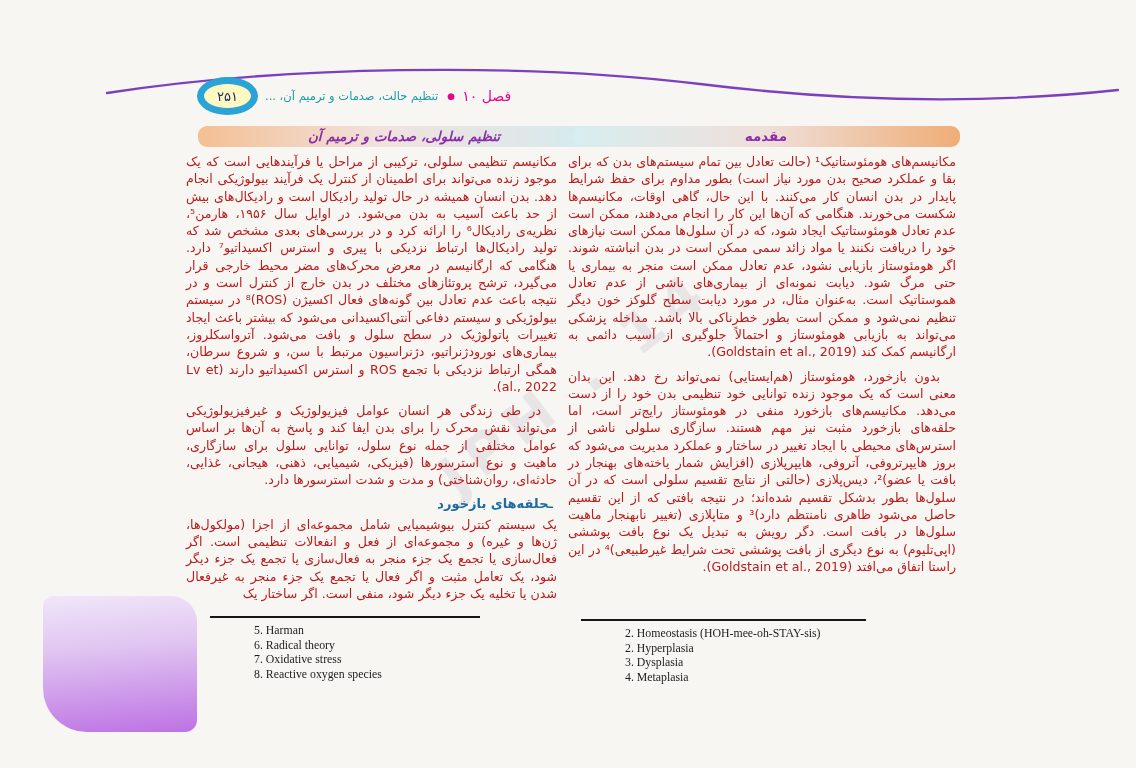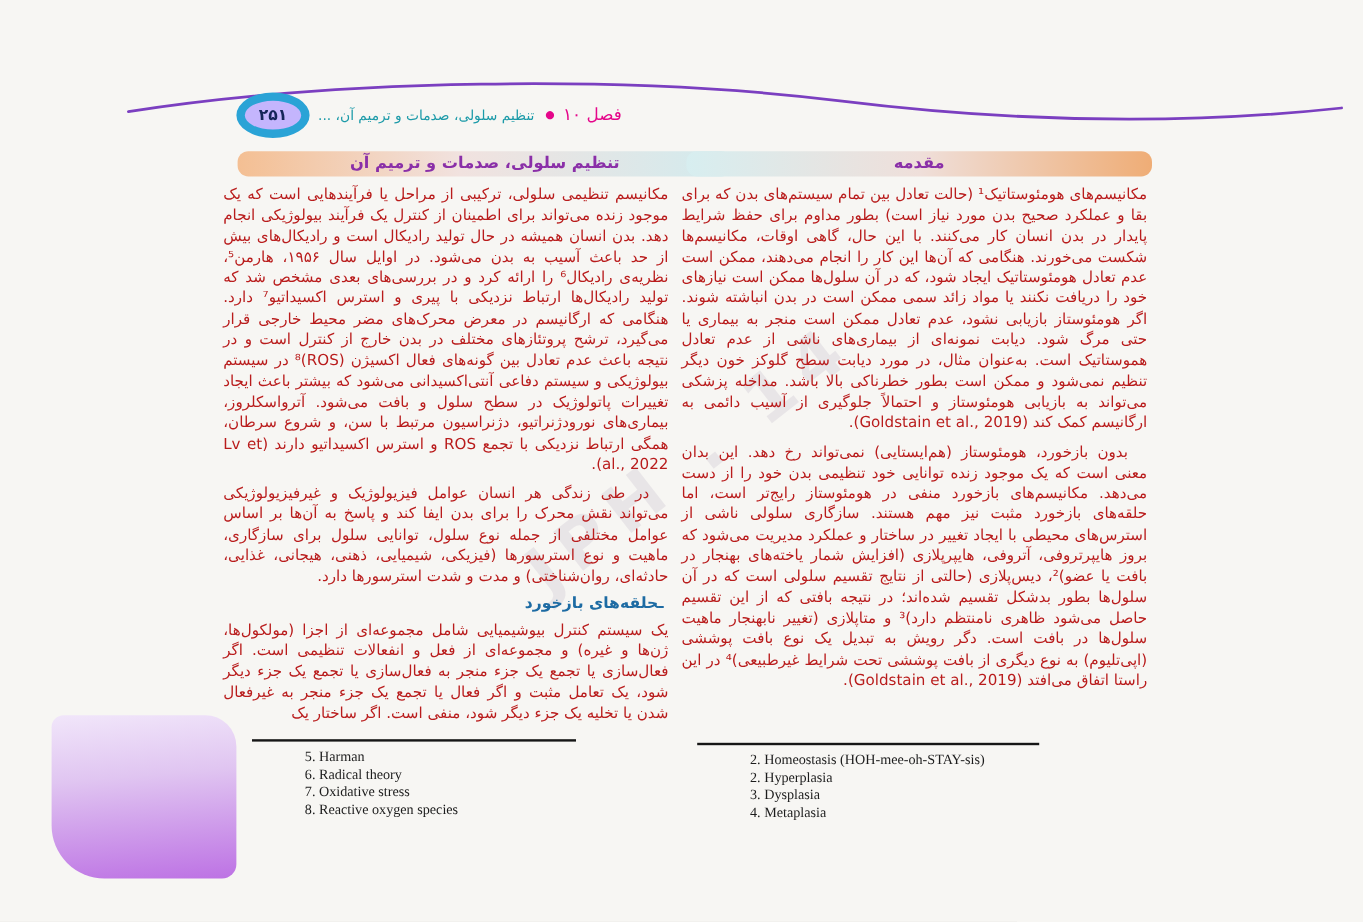--- a/index.html
+++ b/index.html
@@ -18,23 +18,23 @@
   .wave { position: absolute; inset: 0; pointer-events: none; }
   
   .runhead {
     position: absolute; left: 197px; top: 76px; height: 40px;
     display: flex; align-items: center; gap: 7px; direction: ltr;
   }
   .badge {
     width: 61px; height: 38px;
     border: 7px solid var(--badge-ring, #2aa3d6);
     border-radius: 50%;
-    background: #c4b5fd;
+    background: #fef9c3;
     display: flex; align-items: center; justify-content: center;
-    font-size: 13px; font-weight: bold; color: #16265a;
+    font-size: 13px; font-weight: normal; color: #16265a;
     direction: rtl;
   }
   .runtitle {
     direction: rtl; unicode-bidi: isolate;
     color: var(--running-title-teal, #1b9aa8);
     font-size: 11.5px; letter-spacing: 0.2px;
     padding-right: 2px;
   }
   .runbullet { color: var(--chapter-magenta, #e5068a); font-size: 9px; }
   .chapter {
@@ -47,20 +47,21 @@
     position: absolute; top: 126px; height: 21px;
     border-radius: 9px;
     text-align: center; line-height: 21px;
     font-size: 13.5px; font-weight: bold;
     color: var(--heading-purple, #8a2fa8);
     direction: rtl;
   }
   .hbar-left {
     left: 198px; width: 412px;
     background: linear-gradient(90deg, #f4bf93 0%, #f1e2df 45%, #d2ebee 100%);
+    font-style: italic;
   }
   .hbar-right {
     left: 572px; width: 388px;
     background: linear-gradient(90deg, #d7eef0 0%, #efdfda 50%, #efad76 100%);
   }
   
   .col { position: absolute; top: 153px; }
   .col-left  { left: 186px; width: 371px; }
   .col-right { left: 568px; width: 388px; }
   p.body {
@@ -111,21 +112,21 @@
 <div class="page">
 
   <svg class="wave" width="1136" height="768" viewBox="0 0 1136 768">
     <path d="M 107 93 C 280 66, 520 62, 700 84 C 830 100, 970 106, 1118 90" fill="none" stroke="#7b3fc0" stroke-width="2.3" stroke-linecap="round"></path>
   </svg>
 
   <div class="watermark">JPH . 14</div>
 
   <div class="runhead">
     <span class="badge">۲۵۱</span>
-    <span class="runtitle">تنظیم سلولی، صدمات و ترمیم آن، ...</span>
+    <span class="runtitle">تنظیم حالت، صدمات و ترمیم آن، ...</span>
     <span class="runbullet">●</span>
     <span class="chapter">فصل ۱۰</span>
   </div>
 
   <div class="hbar hbar-left">تنظیم سلولی، صدمات و ترمیم آن</div>
   <div class="hbar hbar-right">مقدمه</div>
 
   <div class="col col-left">
     <p class="body">مکانیسم تنظیمی سلولی، ترکیبی از مراحل یا فرآیندهایی است که یک موجود زنده می‌تواند برای اطمینان از کنترل یک فرآیند بیولوژیکی انجام دهد. بدن انسان همیشه در حال تولید رادیکال است و رادیکال‌های بیش از حد باعث آسیب به بدن می‌شود. در اوایل سال ۱۹۵۶، هارمن⁵، نظریه‌ی رادیکال⁶ را ارائه کرد و در بررسی‌های بعدی مشخص شد که تولید رادیکال‌ها ارتباط نزدیکی با پیری و استرس اکسیداتیو⁷ دارد. هنگامی که ارگانیسم در معرض محرک‌های مضر محیط خارجی قرار می‌گیرد، ترشح پروتئازهای مختلف در بدن خارج از کنترل است و در نتیجه باعث عدم تعادل بین گونه‌های فعال اکسیژن (ROS)⁸ در سیستم بیولوژیکی و سیستم دفاعی آنتی‌اکسیدانی می‌شود که بیشتر باعث ایجاد تغییرات پاتولوژیک در سطح سلول و بافت می‌شود. آترواسکلروز، بیماری‌های نورودژنراتیو، دژنراسیون مرتبط با سن، و شروع سرطان، همگی ارتباط نزدیکی با تجمع ROS و استرس اکسیداتیو دارند (Lv et al., 2022).</p>
     <p class="body indent">در طی زندگی هر انسان عوامل فیزیولوژیک و غیرفیزیولوژیکی می‌تواند نقش محرک را برای بدن ایفا کند و پاسخ به آن‌ها بر اساس عوامل مختلفی از جمله نوع سلول، توانایی سلول برای سازگاری، ماهیت و نوع استرسورها (فیزیکی، شیمیایی، ذهنی، هیجانی، غذایی، حادثه‌ای، روان‌شناختی) و مدت و شدت استرسورها دارد.</p>

